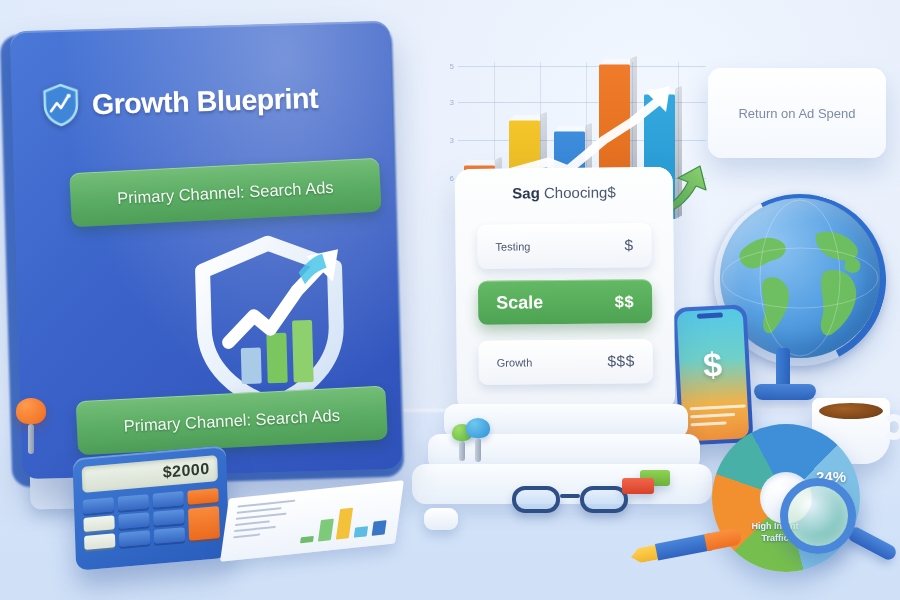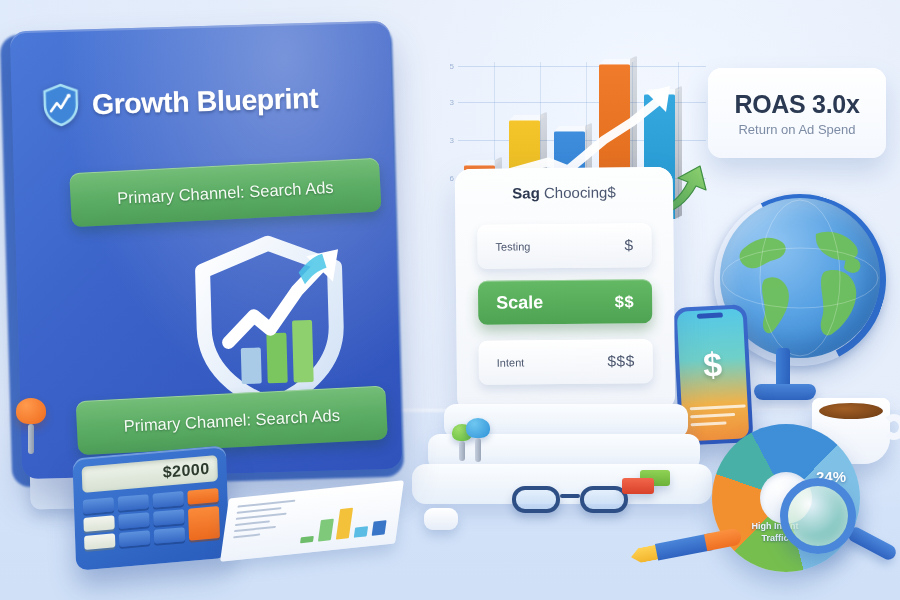--- a/index.html
+++ b/index.html
@@ -348,21 +348,20 @@
         <div class="bar" style="height: 97%; background: linear-gradient(rgb(240, 123, 43), rgb(222, 105, 25));"></div>
         <div class="bar" style="height: 78%; background: linear-gradient(rgb(54, 168, 224), rgb(36, 150, 206));"></div>
       </div>
     <svg class="arrow-svg" viewBox="0 0 250 165">
       <path d="M8 142 L56 118 L92 108 L112 116 L148 86 L176 68 L206 44" stroke="#ffffff" stroke-width="9" fill="none" stroke-linecap="round" stroke-linejoin="round" opacity=".96"></path>
       <path d="M190 38 L214 32 L210 58 Z" fill="#ffffff"></path>
     </svg>
   </div>
 
   <div class="roas-card">
-    <div class="roas-title">ROAS 3.0x</div>
     <div class="roas-sub">Return on Ad Spend</div>
   </div>
 
   <svg class="green-arrow" viewBox="0 0 80 66">
     <defs>
       <linearGradient id="ga" x1="0" y1="1" x2="1" y2="0">
         <stop offset="0" stop-color="#4ea24e"></stop>
           <stop offset="1" stop-color="#8ed171"></stop>
       </linearGradient>
     </defs>
@@ -413,21 +412,21 @@
     </div>
     <div class="tier-row plain r1">
       <span class="tier-name">Testing</span>
       <span class="tier-cost">$</span>
     </div>
     <div class="tier-row active r2">
       <span class="tier-name">Scale</span>
       <span class="tier-cost">$$</span>
     </div>
     <div class="tier-row plain r3">
-      <span class="tier-name">Intent</span>
+      <span class="tier-name">Growth</span>
       <span class="tier-cost">$$$</span>
     </div>
   </div>
 
   <div class="step s1"></div>
   <div class="step s2"></div>
   <div class="step s3"></div>
 
   <div class="board-shadow"></div>
   <div class="stand"></div>

